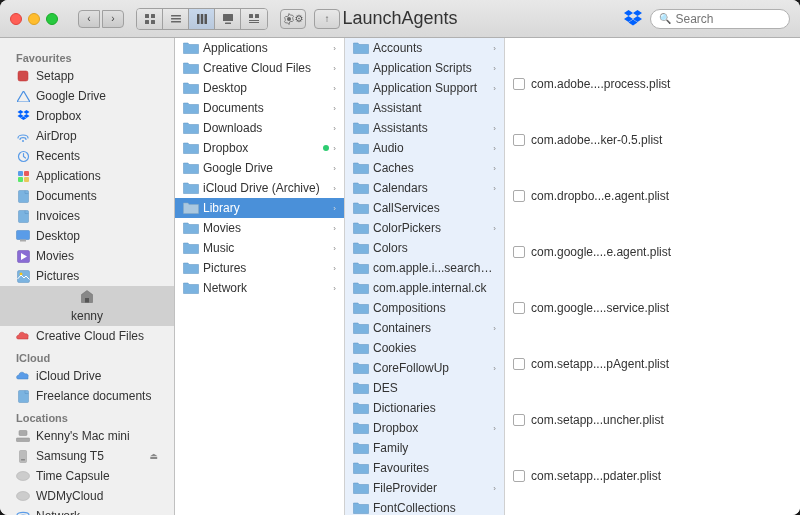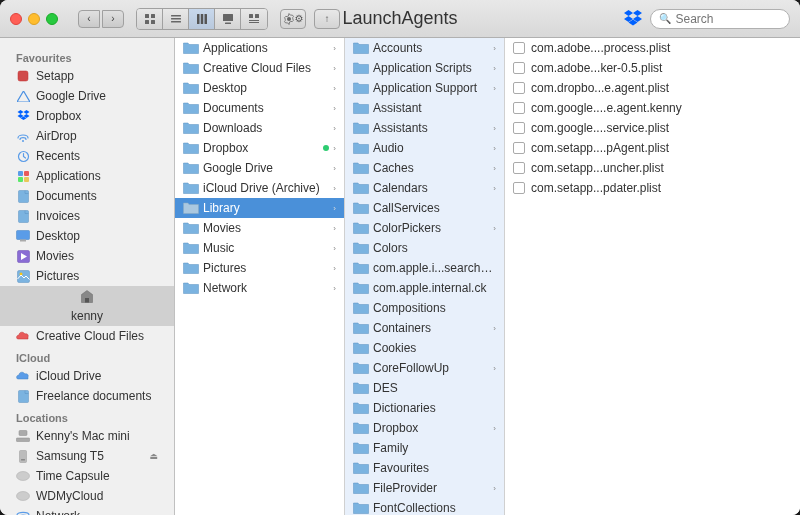--- a/index.html
+++ b/index.html
@@ -269,20 +269,21 @@
     
     .plist-item {
       display: flex;
       align-items: center;
       padding: 2px 8px;
       gap: 6px;
       font-size: 12px;
       color: #333;
       height: 20px;
       white-space: nowrap;
+      margin-top: 36px;
     }
     .plist-checkbox {
       width: 12px;
       height: 12px;
       border: 1px solid #aaa;
       border-radius: 2px;
       background: white;
       flex-shrink: 0;
     }
 
@@ -939,21 +940,21 @@
         <div class="plist-item">
           <div class="plist-checkbox"></div>
           <span class="file-name">com.adobe...ker-0.5.plist</span>
         </div>
         <div class="plist-item">
           <div class="plist-checkbox"></div>
           <span class="file-name">com.dropbo...e.agent.plist</span>
         </div>
         <div class="plist-item">
           <div class="plist-checkbox"></div>
-          <span class="file-name">com.google....e.agent.kenny</span>
+          <span class="file-name">com.google....e.agent.plist</span>
         </div>
         <div class="plist-item">
           <div class="plist-checkbox"></div>
           <span class="file-name">com.google....service.plist</span>
         </div>
         <div class="plist-item">
           <div class="plist-checkbox"></div>
           <span class="file-name">com.setapp....pAgent.plist</span>
         </div>
         <div class="plist-item">

